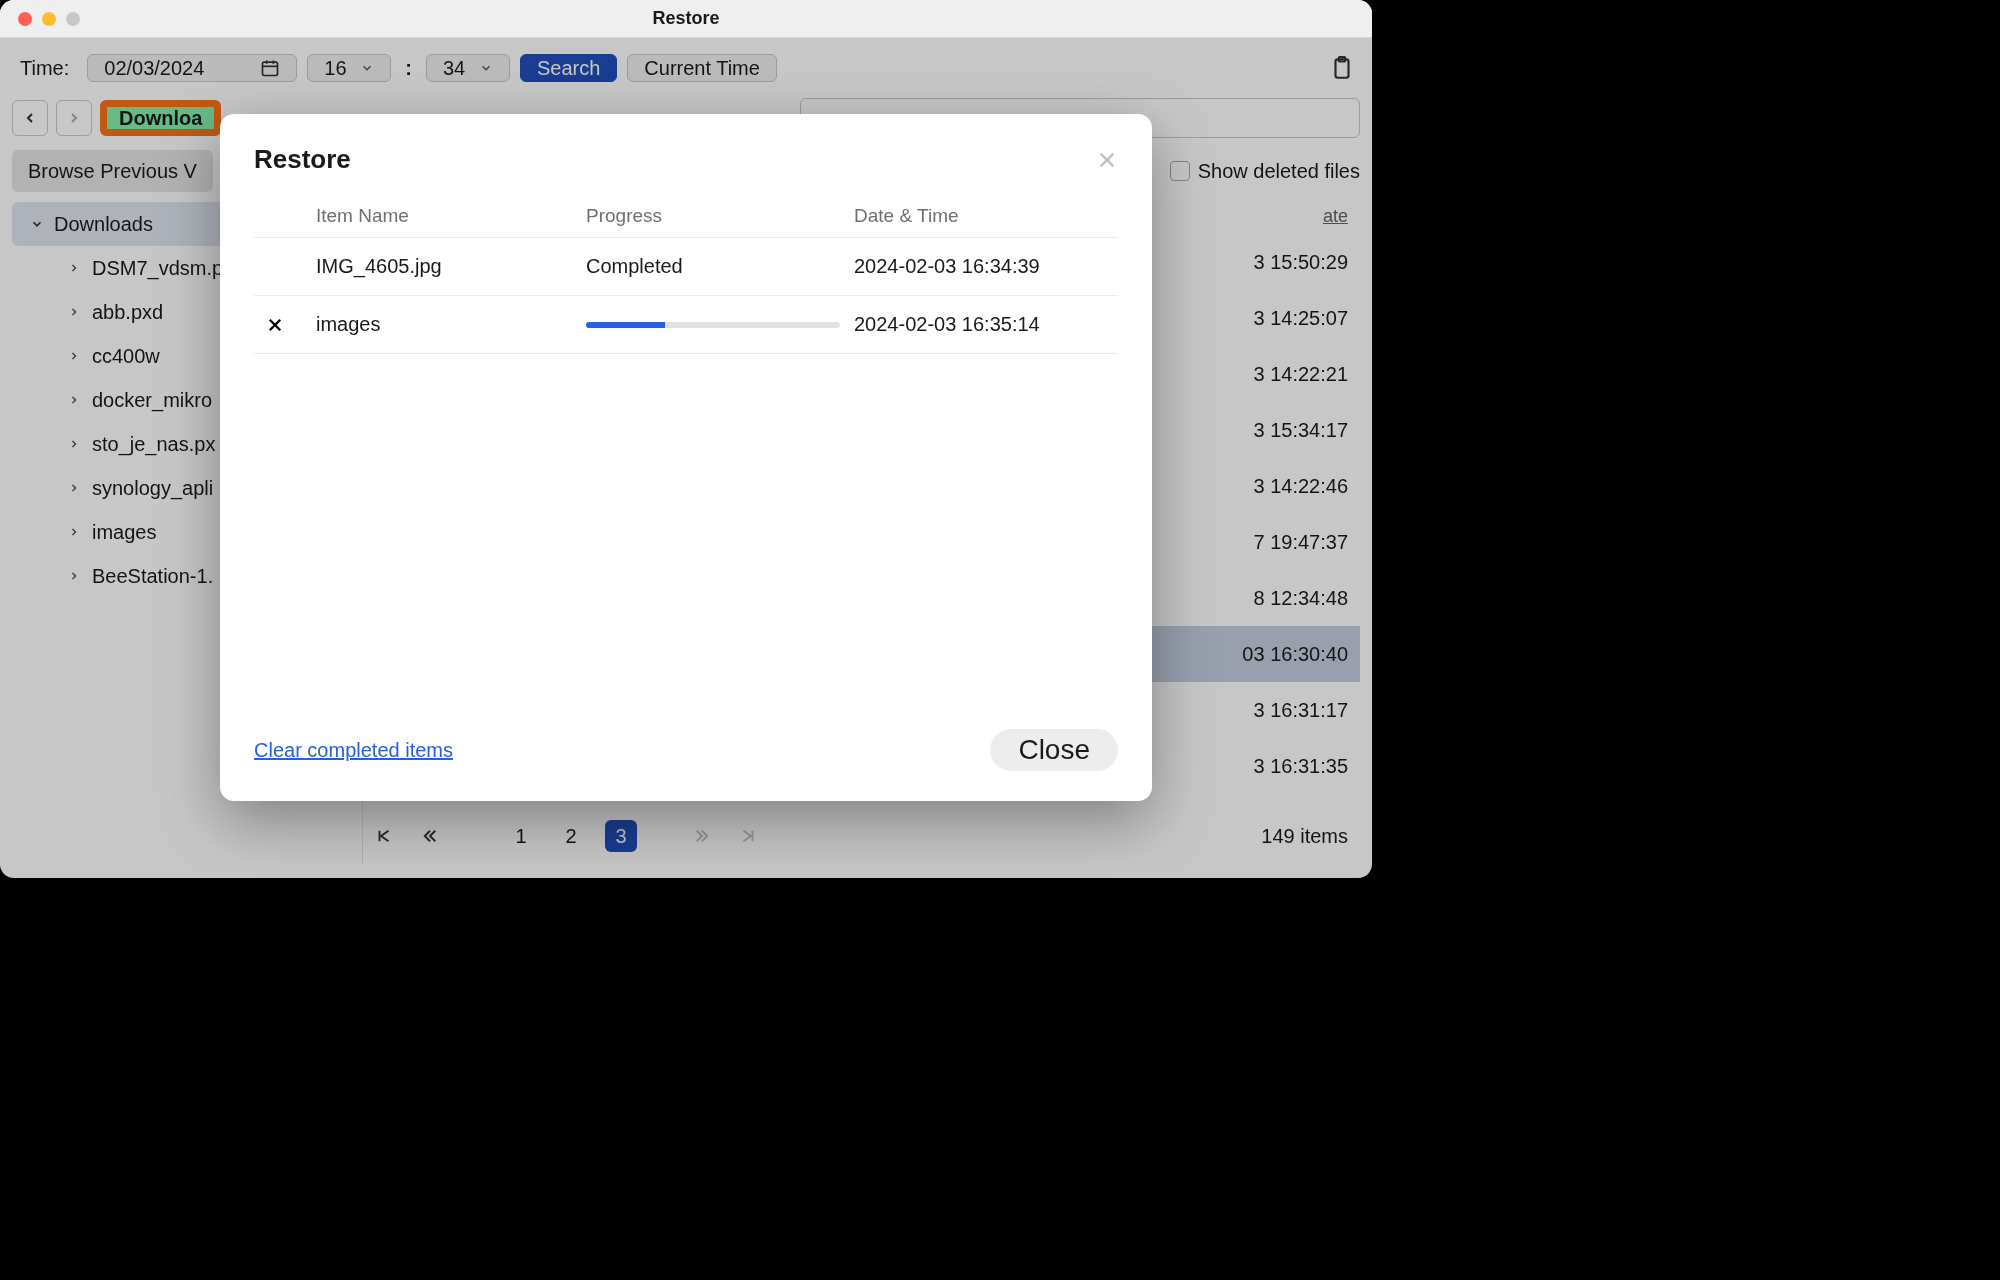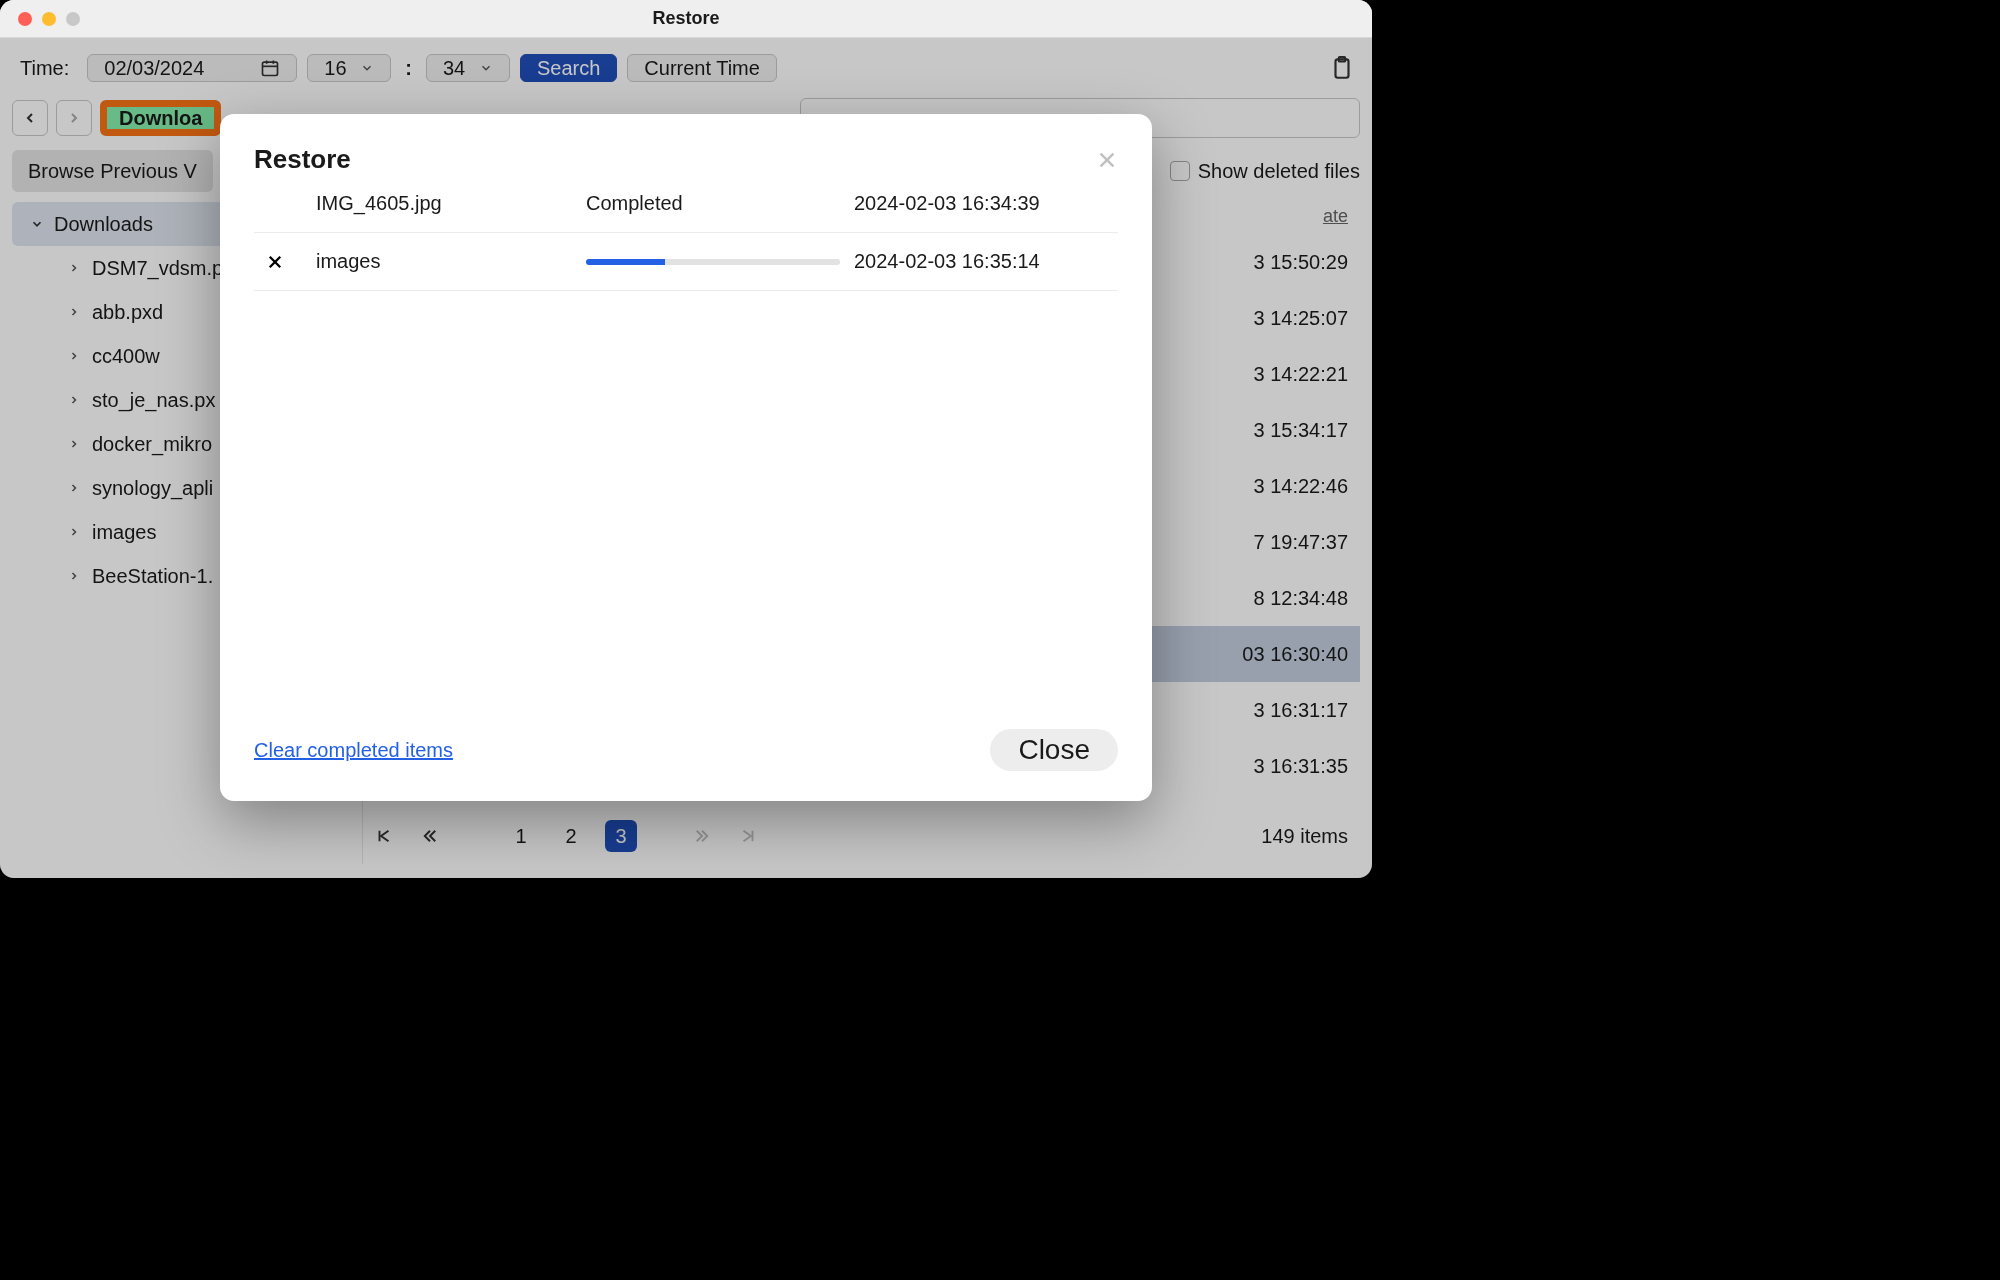--- a/index.html
+++ b/index.html
@@ -423,29 +423,29 @@
                 </svg>
               </span>
               <span>cc400w</span>
             </div>
             <div class="tree-row tree-child">
               <span class="chev">
                 <svg width="12" height="12" viewBox="0 0 24 24" fill="none" stroke="#555" stroke-width="3">
                   <polyline points="9 18 15 12 9 6"></polyline>
                 </svg>
               </span>
+              <span>docker_mikro</span>
+            </div>
+            <div class="tree-row tree-child">
+              <span class="chev">
+                <svg width="12" height="12" viewBox="0 0 24 24" fill="none" stroke="#555" stroke-width="3">
+                  <polyline points="9 18 15 12 9 6"></polyline>
+                </svg>
+              </span>
               <span>sto_je_nas.px</span>
-            </div>
-            <div class="tree-row tree-child">
-              <span class="chev">
-                <svg width="12" height="12" viewBox="0 0 24 24" fill="none" stroke="#555" stroke-width="3">
-                  <polyline points="9 18 15 12 9 6"></polyline>
-                </svg>
-              </span>
-              <span>docker_mikro</span>
             </div>
             <div class="tree-row tree-child">
               <span class="chev">
                 <svg width="12" height="12" viewBox="0 0 24 24" fill="none" stroke="#555" stroke-width="3">
                   <polyline points="9 18 15 12 9 6"></polyline>
                 </svg>
               </span>
               <span>synology_apli</span>
             </div>
             <div class="tree-row tree-child">
@@ -543,20 +543,25 @@
   <div class="modal">
     <div class="modal-head">
       <div class="modal-title">Restore</div>
       <div class="modal-close">
         <svg width="22" height="22" viewBox="0 0 24 24" fill="none" stroke="#bfbfbf" stroke-width="2.5">
             <line x1="5" y1="5" x2="19" y2="19"></line>
             <line x1="19" y1="5" x2="5" y2="19"></line>
           </svg>
       </div>
     </div>
+    <div class="modal-table-head">
+      <div class="mcol-name">Item Name</div>
+      <div class="mcol-prog">Progress</div>
+      <div class="mcol-date">Date &amp; Time</div>
+    </div>
     <div id="modal-rows">
         <div class="modal-row">
           <div class="cancel-cell"></div>
           <div class="mcol-name">IMG_4605.jpg</div>
           <div class="mcol-prog">Completed</div>
           <div class="mcol-date">2024-02-03 16:34:39</div>
         </div>
         <div class="modal-row">
           <div class="cancel-cell">
             <span class="cancel-x">

